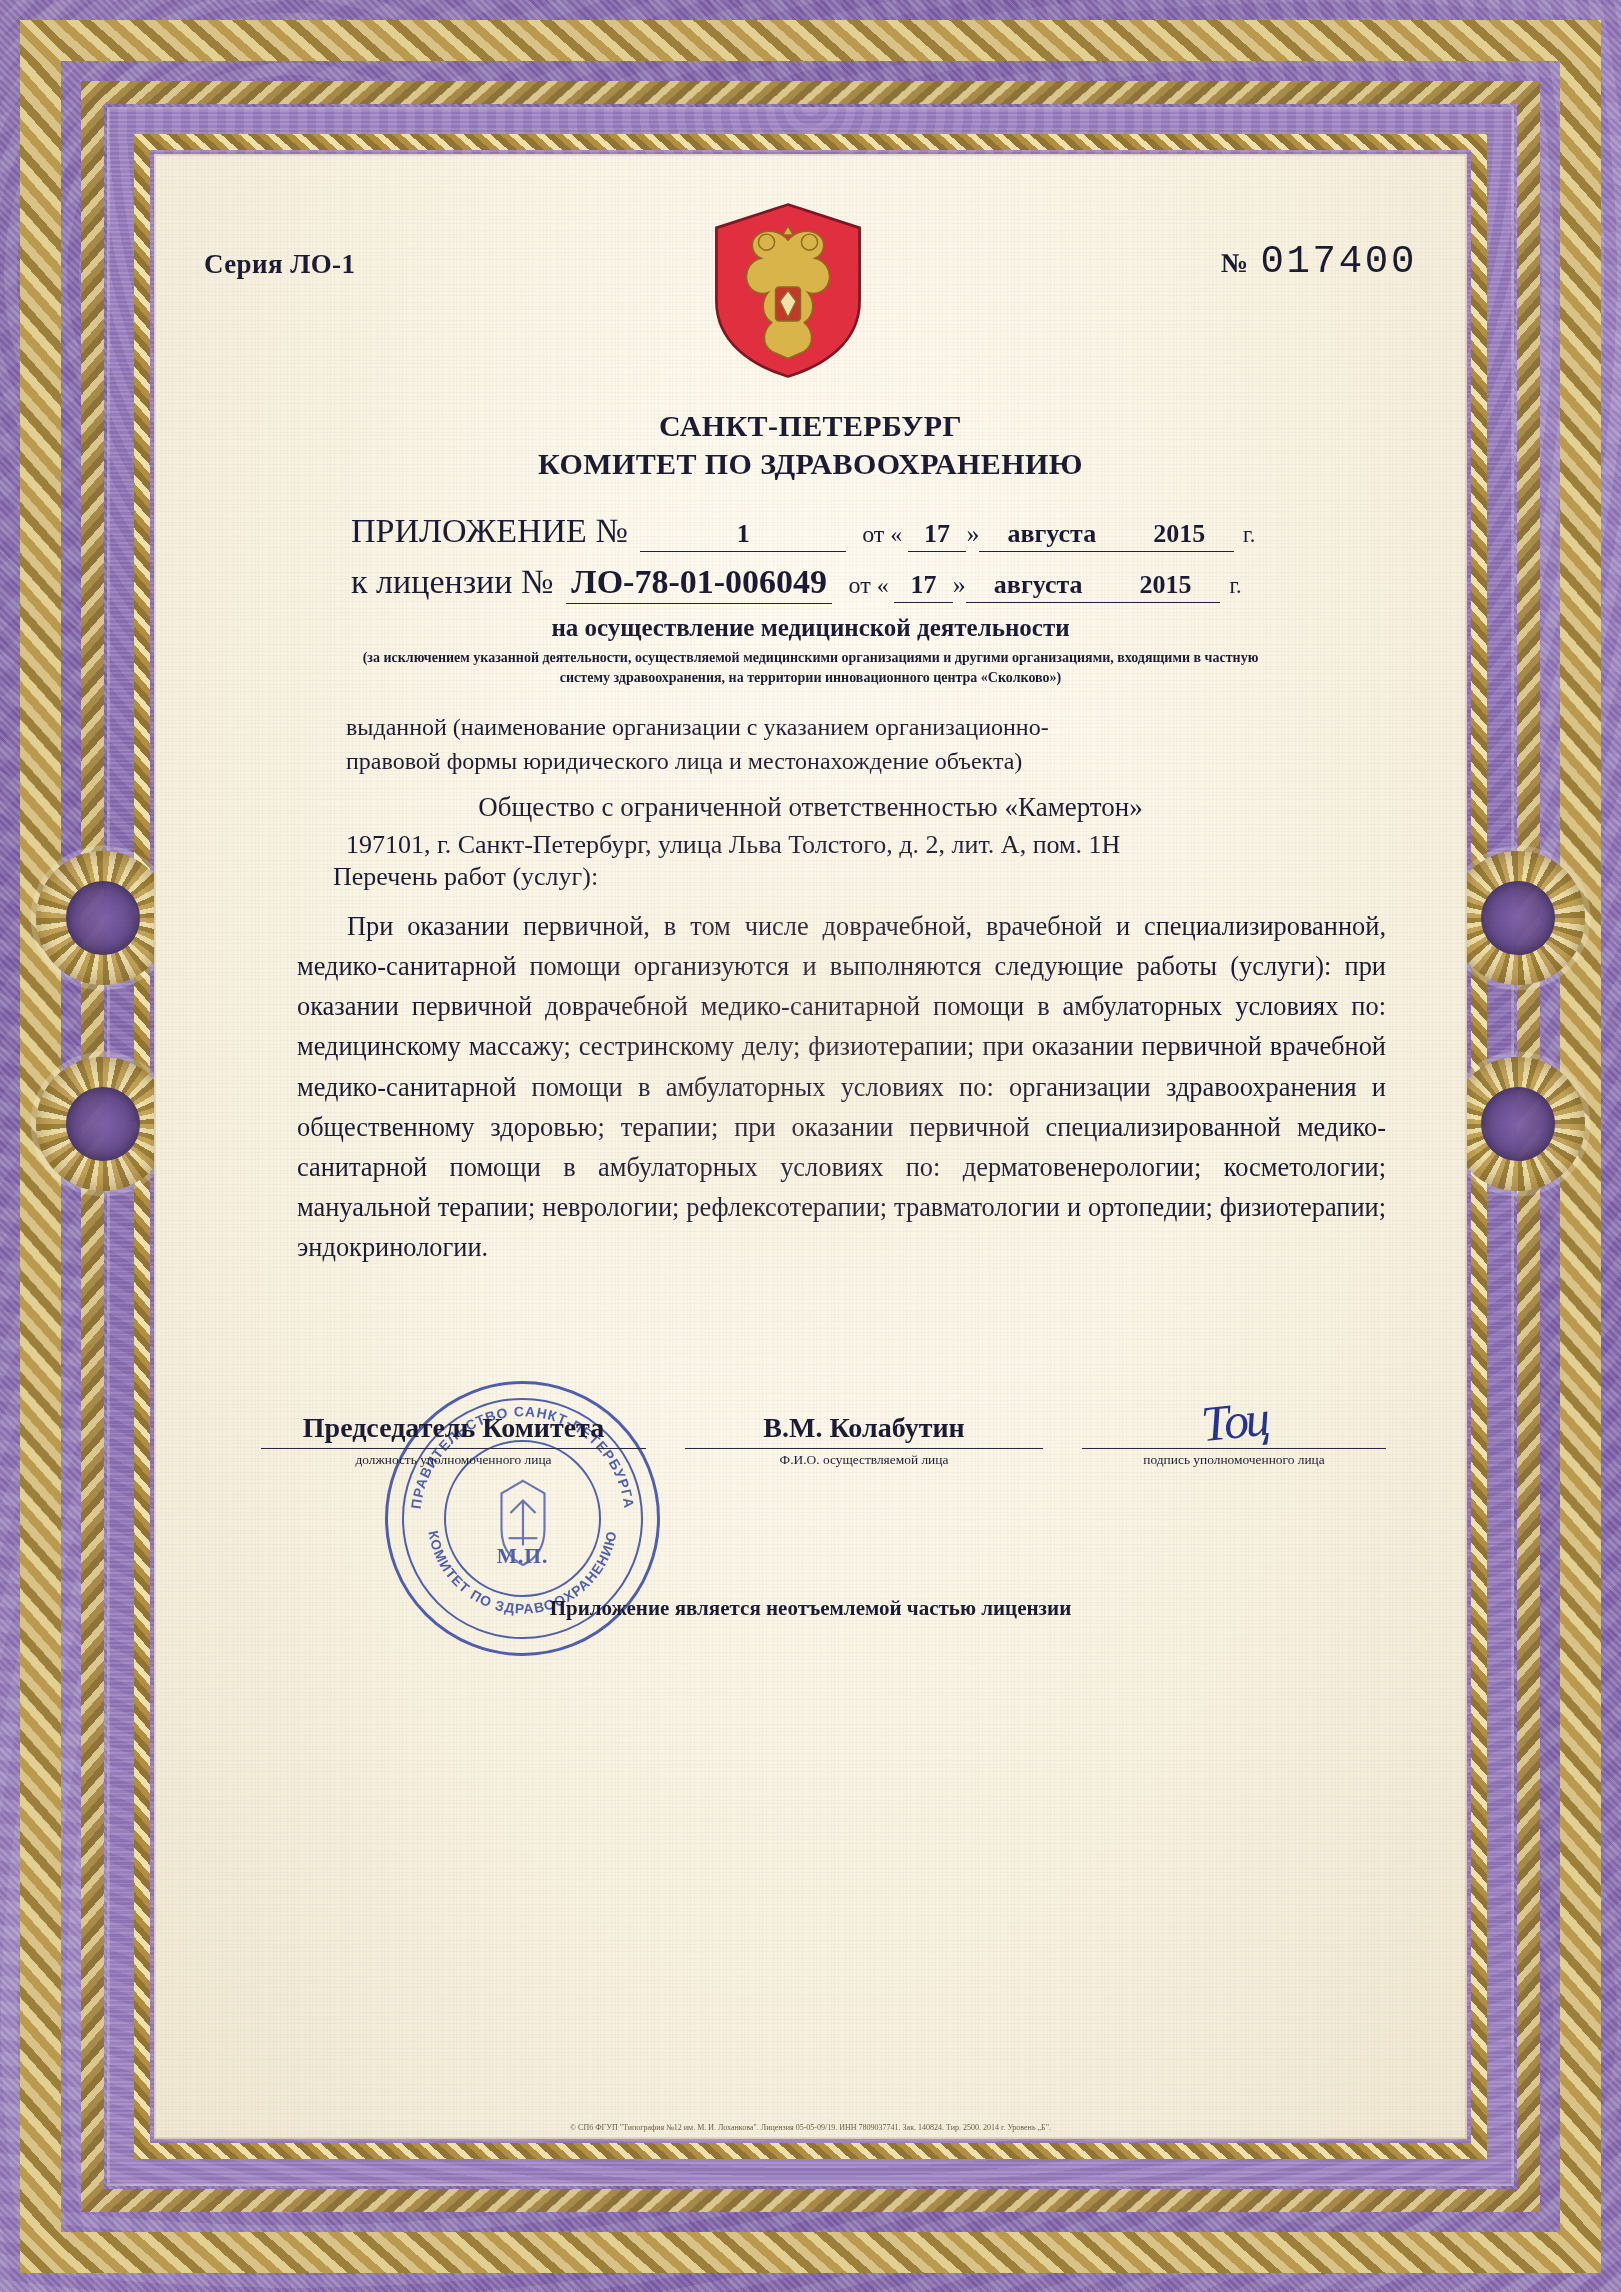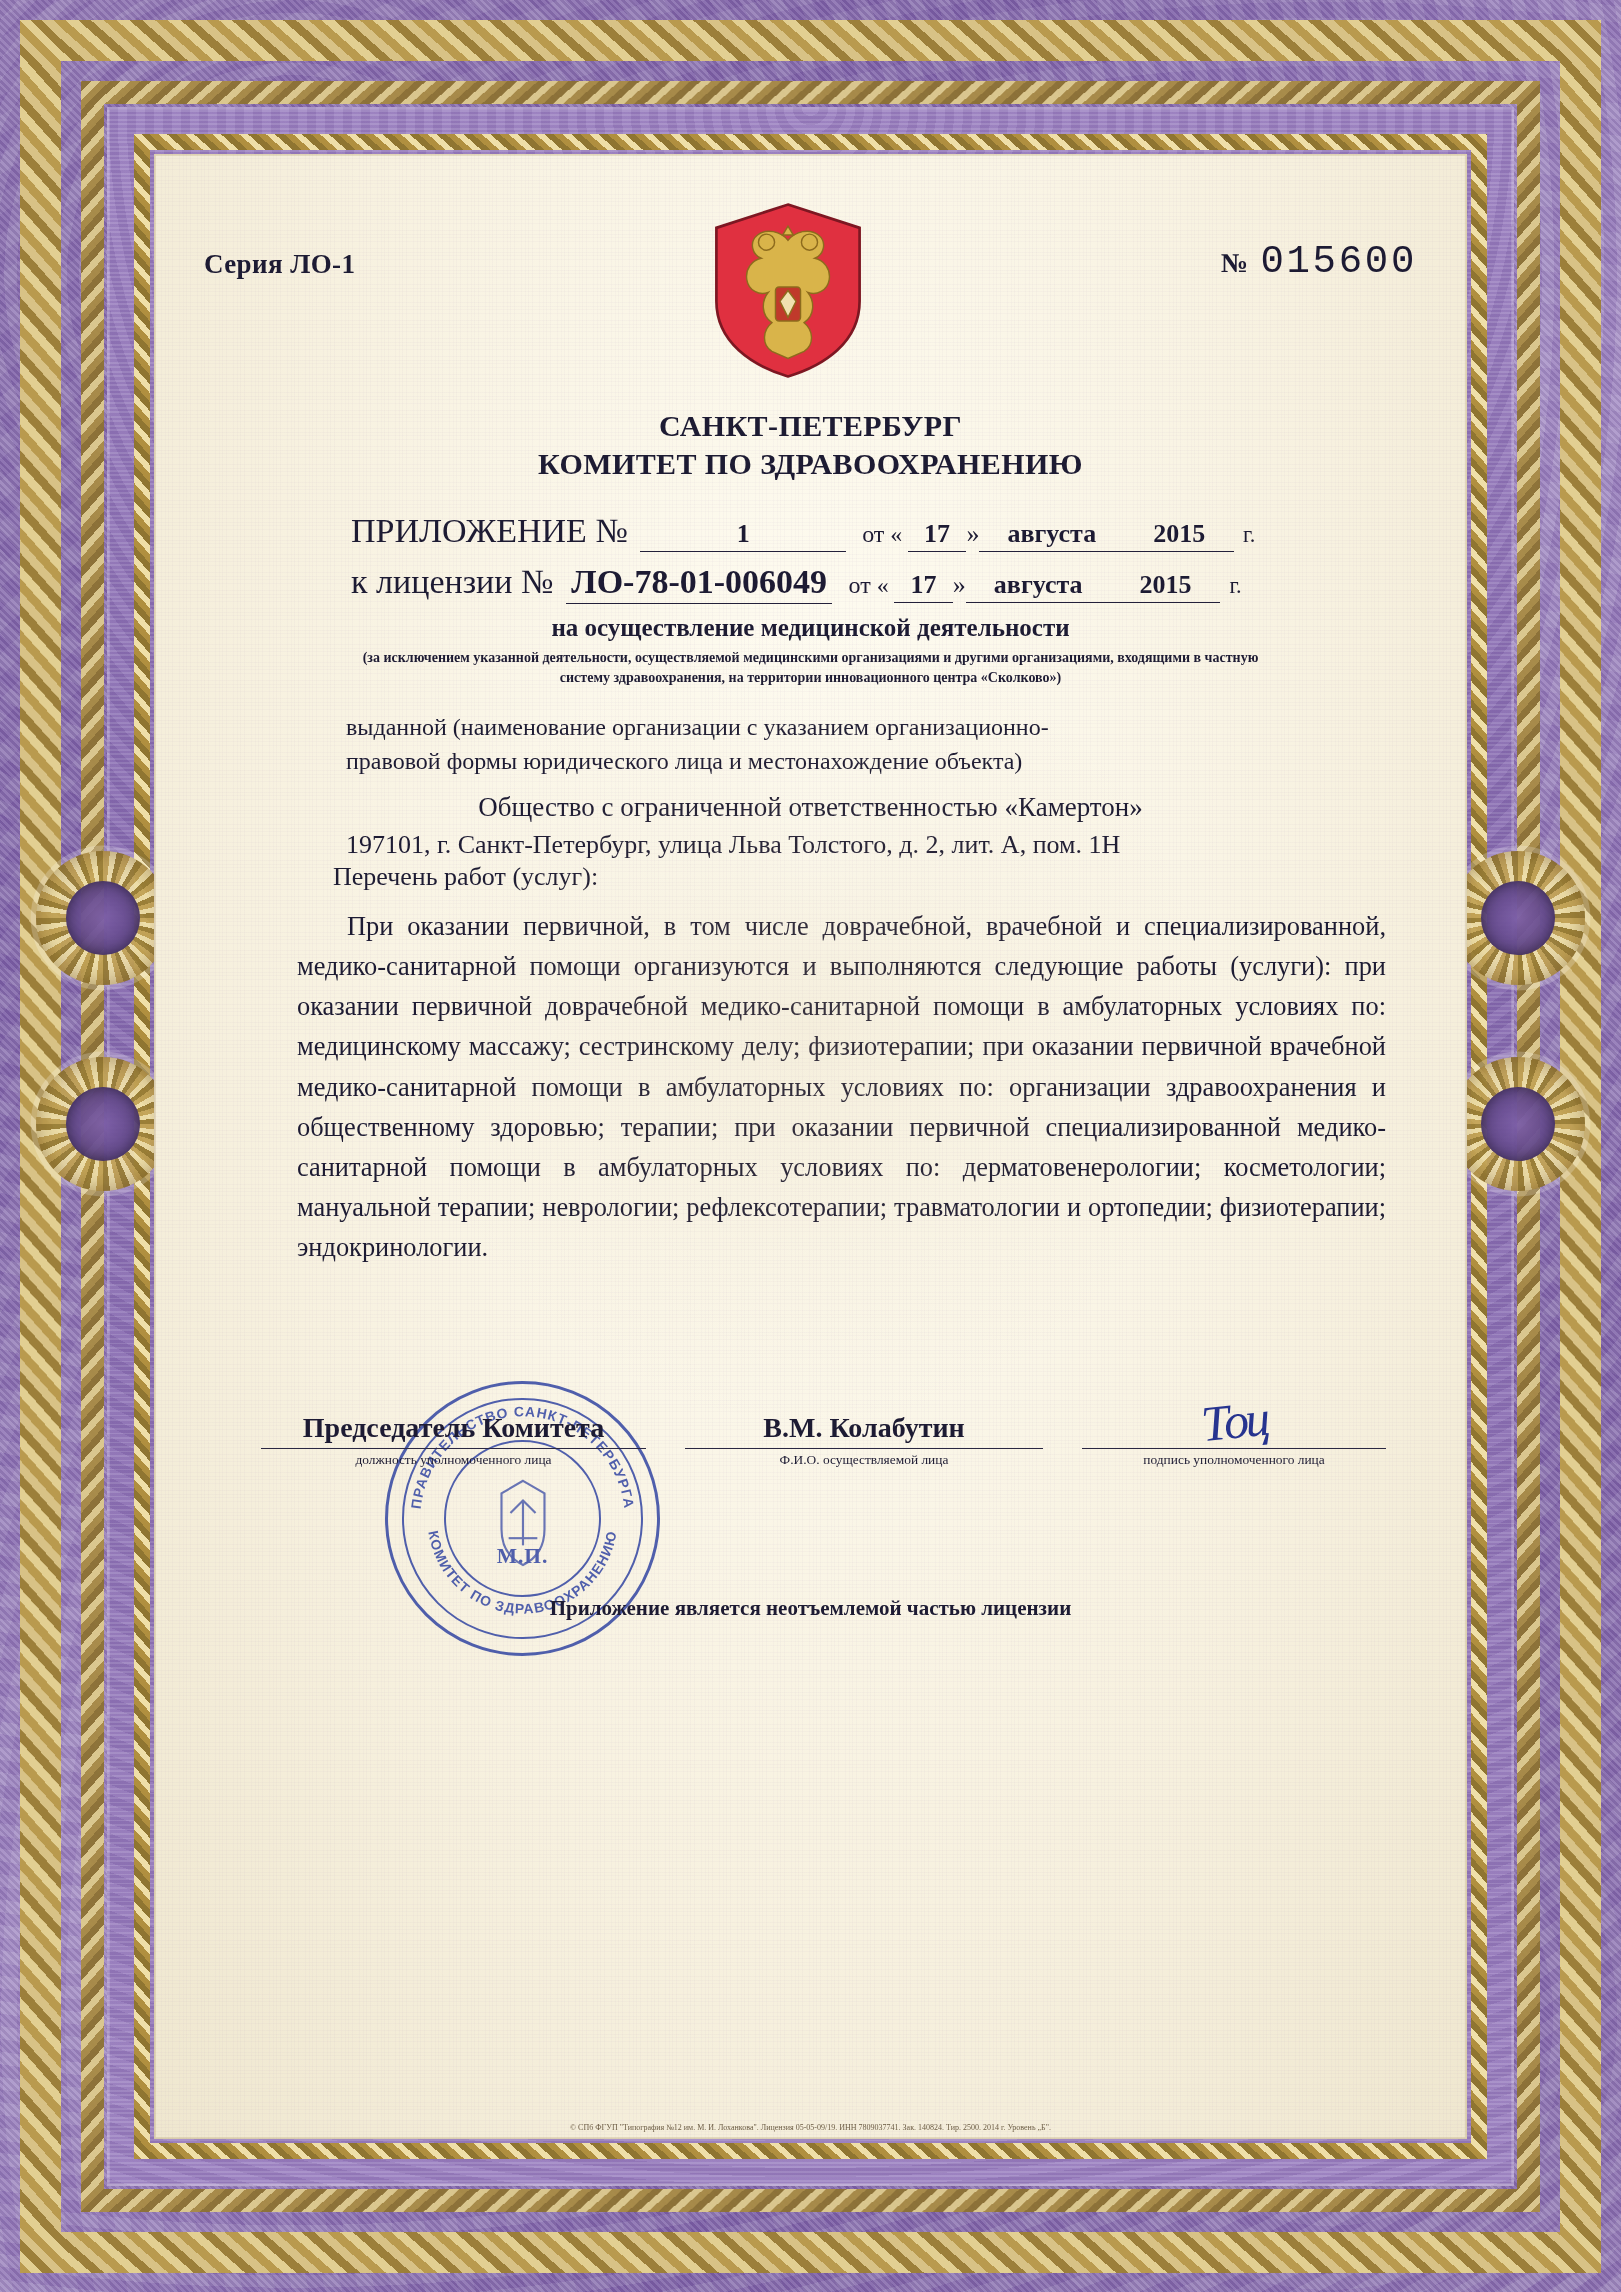--- a/index.html
+++ b/index.html
@@ -429,21 +429,21 @@
               <circle cx="112" cy="46" r="9"></circle>
               <path d="M88 28 L94 38 L82 38 Z"></path>
               <rect x="74" y="96" width="28" height="38" rx="4" fill="#c0392b" stroke="#8d6b1d"></rect>
               <path d="M88 100 l9 12 -9 18 -9 -18 Z" fill="#f0e0b0"></path>
             </g>
           </svg>
         </div>
 
         <div class="num-wrap">
           <span class="num-sym">№</span>
-          <span class="num-val">015600</span>
+          <span class="num-val">017400</span>
         </div>
       </div>
 
       <div class="org">
         <div>САНКТ-ПЕТЕРБУРГ</div>
         <div>КОМИТЕТ ПО ЗДРАВООХРАНЕНИЮ</div>
       </div>
 
       <div class="fields">
         <div class="field-row">

